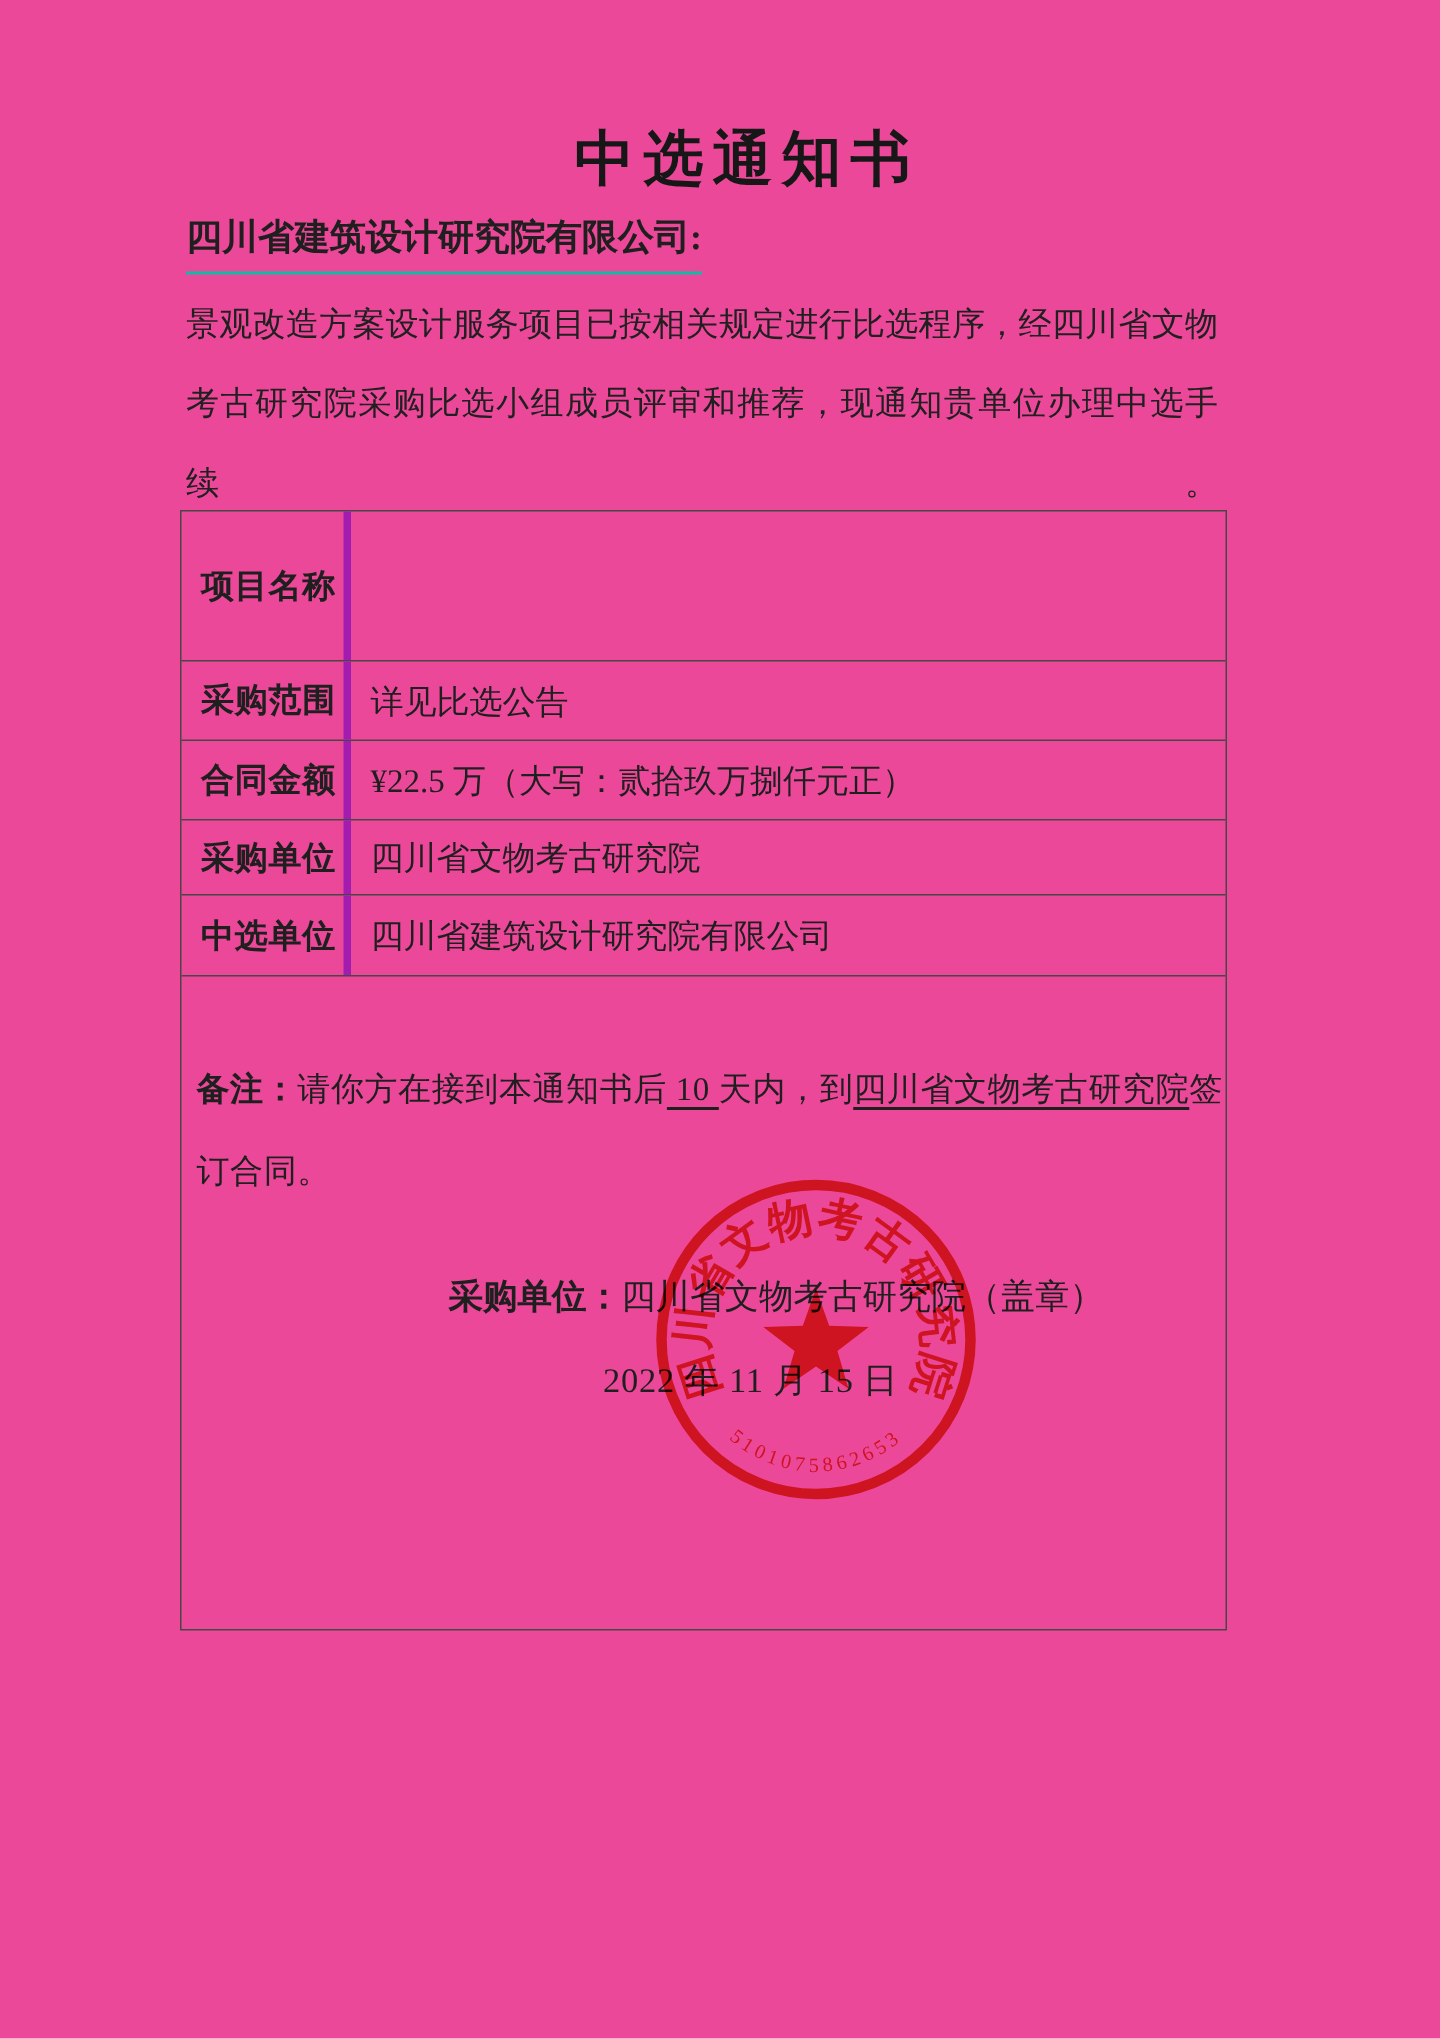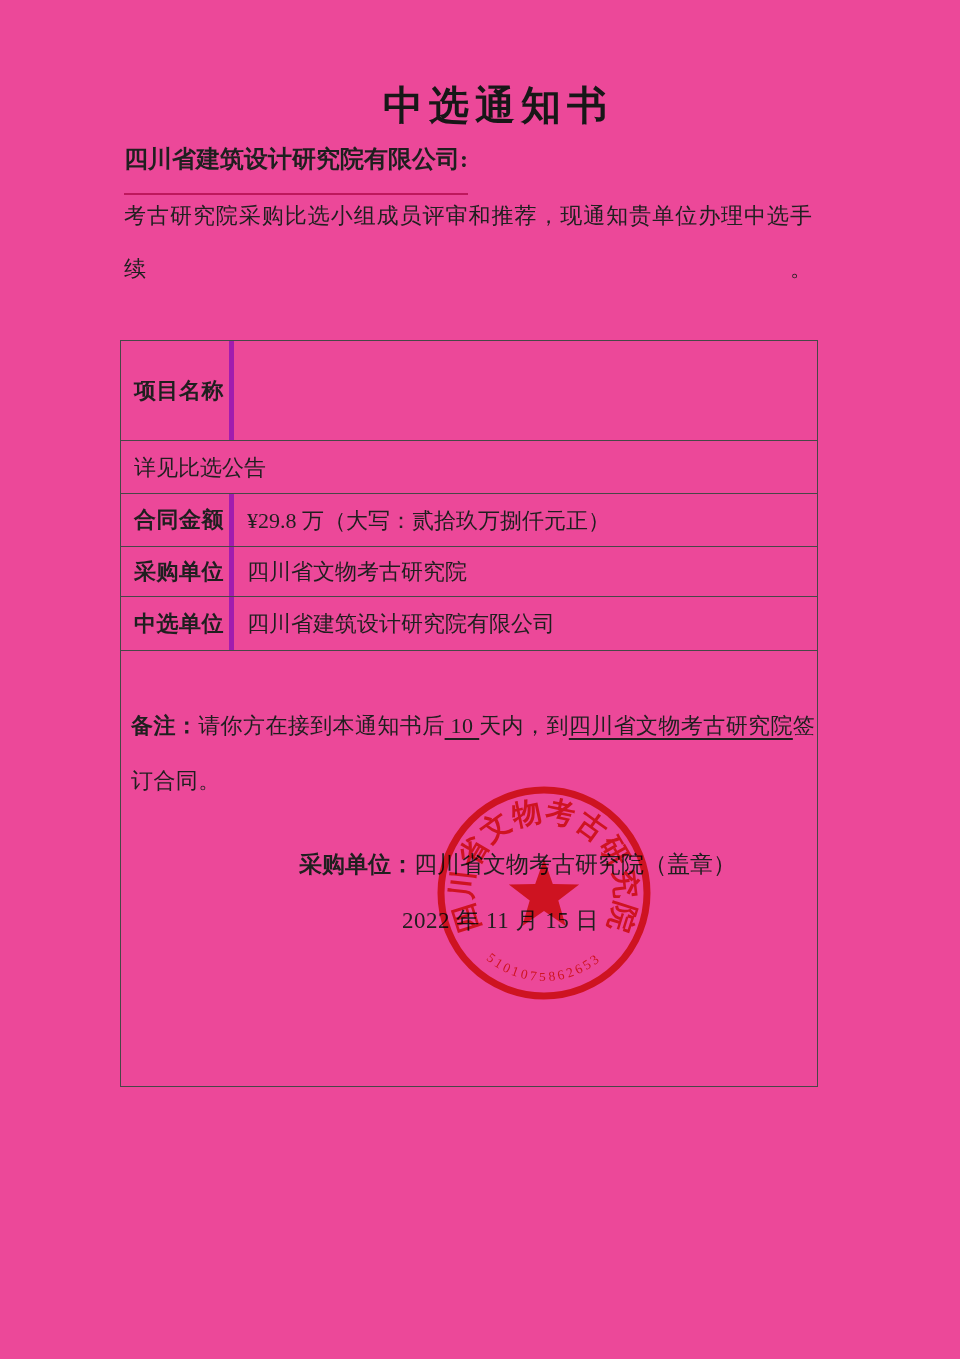--- a/index.html
+++ b/index.html
@@ -16,21 +16,21 @@
   .title {
     position:absolute; left:383px; top:84px;
     font-size:40px; line-height:44px; font-weight:bold;
     letter-spacing:6px; white-space:nowrap; color:#171717;
   }
   .addressee {
     position:absolute; left:124px; top:143px;
     font-size:24px; line-height:32px; font-weight:bold; white-space:nowrap;
   }
   .addressee .addr-text {
-    display:inline-block; border-bottom:2px solid #be185d; padding-bottom:18px;
+    display:inline-block; border-bottom:2px solid #14b8a6; padding-bottom:6px;
   }
   .para {
     position:absolute; left:124px; top:189px; width:688px;
     font-size:22px; line-height:53px; color:#202020;
   }
   .pline { text-align:justify; text-align-last:justify; }
   .pline.indent { text-indent:44px; }
 
   .award-table {
     position:absolute; left:120px; top:340px; width:698px;
@@ -80,36 +80,38 @@
 
 <div class="page">
 
   <h1 class="title">中选通知书</h1>
 
   <div class="addressee">
     <span class="addr-text">四川省建筑设计研究院有限公司:</span>
   </div>
 
   <div class="para">
+    <div class="pline">景观改造方案设计服务项目已按相关规定进行比选程序，经四川省文物</div>
     <div class="pline">考古研究院采购比选小组成员评审和推荐，现通知贵单位办理中选手续。</div>
   </div>
 
   <div class="award-table">
 
     <div class="trow r1">
       <div class="tlabel">项目名称</div>
     </div>
 
     <div class="trow r2">
+      <div class="tlabel">采购范围</div>
       <div class="tvalue">详见比选公告</div>
     </div>
 
     <div class="trow r3">
       <div class="tlabel">合同金额</div>
-      <div class="tvalue">¥29.8 万（大写：贰拾玖万捌仟元正）</div>
+      <div class="tvalue">¥22.5 万（大写：贰拾玖万捌仟元正）</div>
     </div>
 
     <div class="trow r4">
       <div class="tlabel">采购单位</div>
       <div class="tvalue">四川省文物考古研究院</div>
     </div>
 
     <div class="trow r5">
       <div class="tlabel">中选单位</div>
       <div class="tvalue">四川省建筑设计研究院有限公司</div>

